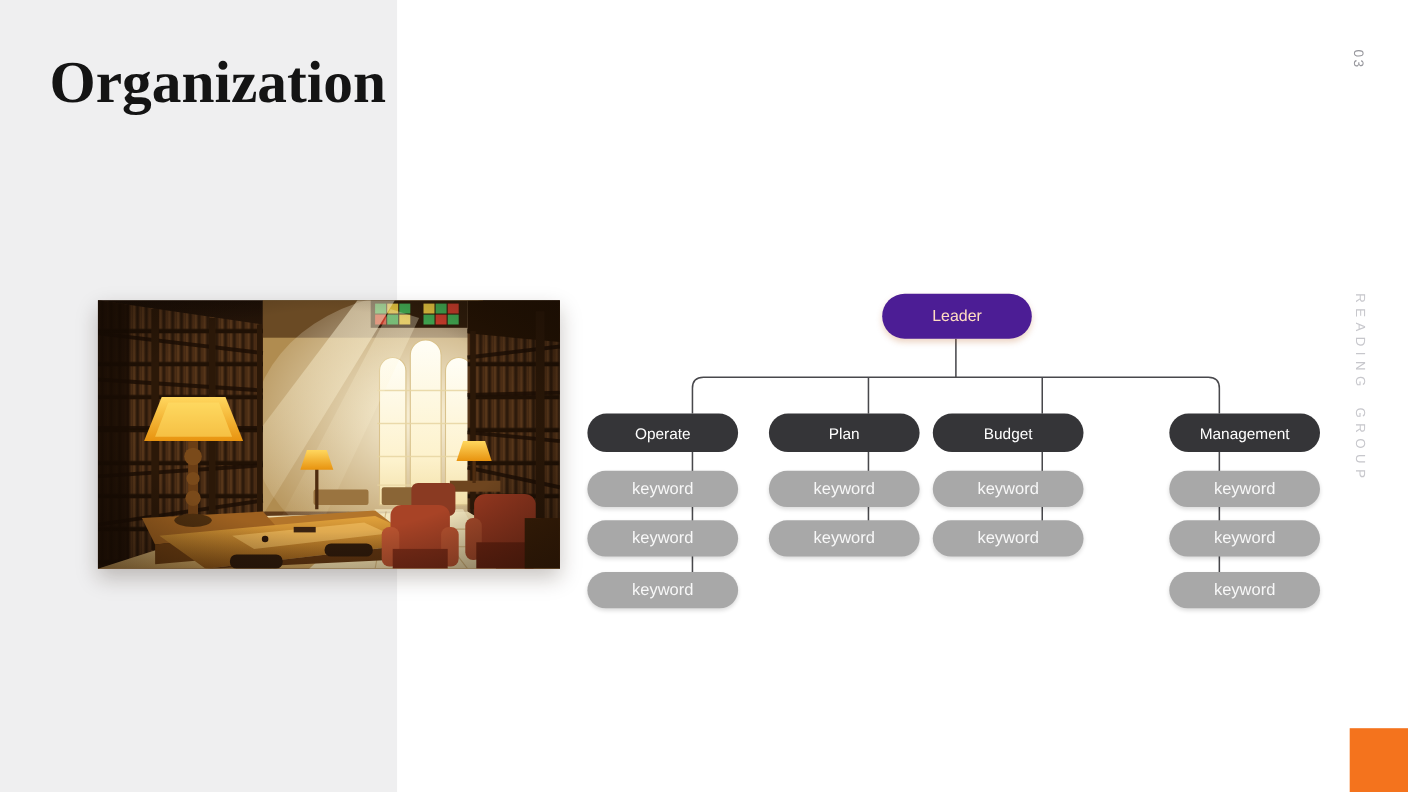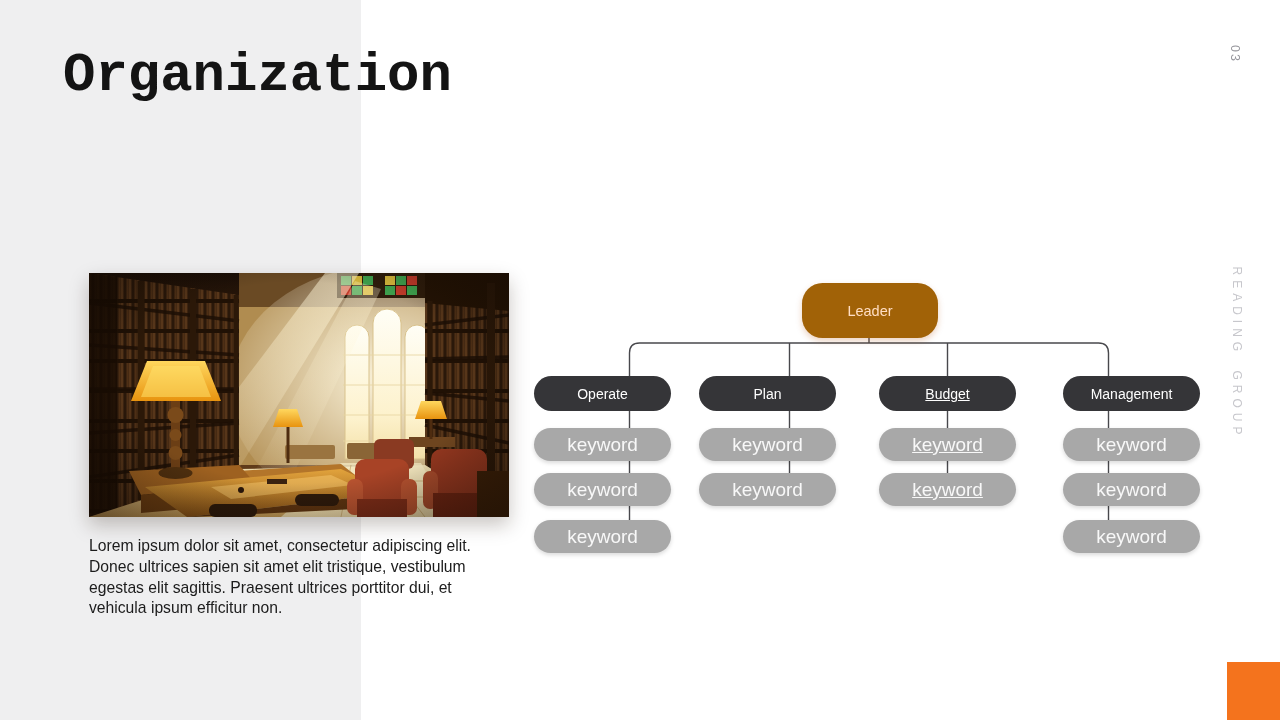--- a/index.html
+++ b/index.html
@@ -3,22 +3,22 @@
 <meta charset="utf-8">
 <style>
   * { margin:0; padding:0; box-sizing:border-box; }
   html,body { width:1280px; height:720px; overflow:hidden; }
   body { font-family:"Liberation Sans", sans-serif; background:#ffffff; position:relative; }
   .slide { position:absolute; inset:0; width:1280px; height:720px; background:#ffffff; overflow:hidden; }
 
   .side-panel { position:absolute; left:0; top:0; width:361px; height:720px; background:#efeff0; }
 
   .slide-title {
-    position:absolute; left:63px; top:46px;
-    font-family:Liberation Mono, monospace; font-weight:700;
+    position:absolute; left:45px; top:46px;
+    font-family:Liberation Serif, serif; font-weight:700;
     font-size:54px; line-height:1.1; color:#141414; letter-spacing:0px;
   }
 
   .photo {
     position:absolute; left:89px; top:273px; width:420px; height:244px;
     box-shadow:0 8px 18px rgba(40,25,10,0.25); overflow:hidden; background:#2a190c;
   }
   .photo svg { display:block; }
 
   .body-text {
@@ -41,30 +41,30 @@
   .corner-accent { position:absolute; right:0; bottom:0; width:53px; height:58px; background:#f4731d; }
 
   
   .orgchart { position:absolute; inset:0; }
   .connectors { position:absolute; left:0; top:0; z-index:1; }
   .pill {
     position:absolute; z-index:2; display:flex; align-items:center; justify-content:center;
     width:137px; height:35px; border-radius:17.5px; font-size:14px; white-space:nowrap;
   }
   .pill.leader {
-    left:802px; top:283px; width:136px; height:55px; border-radius:20.5px;
-    background:#a16207; color:#ffddc2; font-size:14.5px;
+    left:802px; top:267px; width:136px; height:41px; border-radius:20.5px;
+    background:#4c1d95; color:#ffddc2; font-size:14.5px;
     box-shadow:0 3px 6px rgba(180,80,10,0.25);
   }
   .pill.dark { background:#353538; color:#fefefe; top:376px; }
   .pill.kw {
-    background:#a8a8a8; color:#f8f8f8; height:33px; border-radius:16.5px; font-size:19px;
+    background:#a8a8a8; color:#f8f8f8; height:33px; border-radius:16.5px; font-size:15px;
     box-shadow:0 2px 4px rgba(0,0,0,0.15);
   }
-  .c1 { left:534px; } .c2 { left:699px; } .c3 { left:879px;text-decoration:underline; } .c4 { left:1063px; }
+  .c1 { left:534px; } .c2 { left:699px; } .c3 { left:848px; } .c4 { left:1063px; }
   .r1 { top:428px; } .r2 { top:473px; } .r3 { top:520px; }
 </style>
 </head>
 <body>
 
 <div class="slide">
 
   <div class="side-panel"></div>
 
   <h1 class="slide-title">Organization</h1>
@@ -229,21 +229,20 @@
       <rect x="342" y="176" width="56" height="52" rx="10" fill="#93371f"></rect>
       <rect x="334" y="198" width="15" height="38" rx="7" fill="#a64a2b"></rect>
       <rect x="392" y="198" width="15" height="38" rx="7" fill="#a64a2b"></rect>
       <rect x="344" y="220" width="52" height="24" fill="#6e2512"></rect>
       <rect x="388" y="198" width="32" height="46" fill="#3c2008"></rect>
 
       <rect width="420" height="244" fill="url(#vigG)"></rect>
     </svg>
   </div>
 
-  <p class="body-text">Lorem ipsum dolor sit amet, consectetur adipiscing elit. Donec ultrices sapien sit amet elit tristique, vestibulum egestas elit sagittis. Praesent ultrices porttitor dui, et vehicula ipsum efficitur non.</p>
 
   <div class="orgchart">
     <svg class="connectors" width="1280" height="720" viewBox="0 0 1280 720">
       <g fill="none" stroke="#48484c" stroke-width="1.4">
         <path d="M869 308 V343"></path>
         <path d="M629.5 376 V353 Q629.5 343 639.5 343 H1098.5 Q1108.5 343 1108.5 353 V376"></path>
         <path d="M789.5 343 V376"></path>
         <path d="M947.5 343 V376"></path>
         <path d="M629.5 405 V525"></path>
         <path d="M789.5 405 V478"></path>

